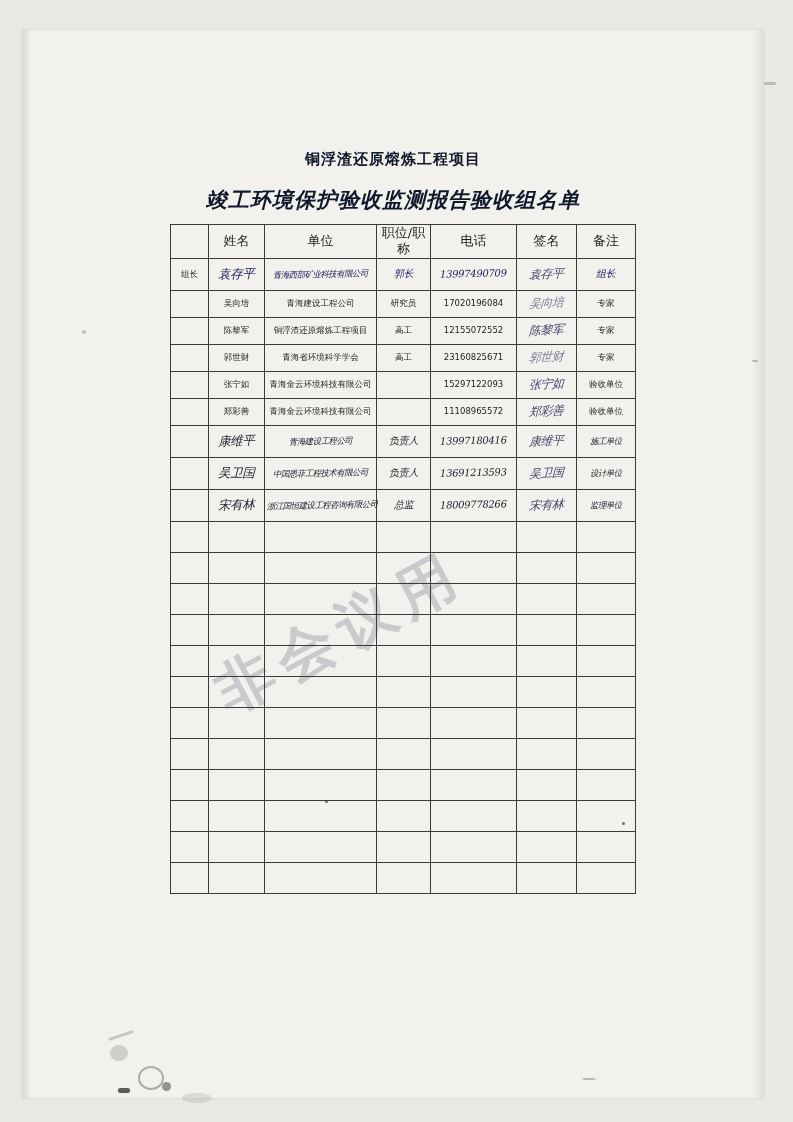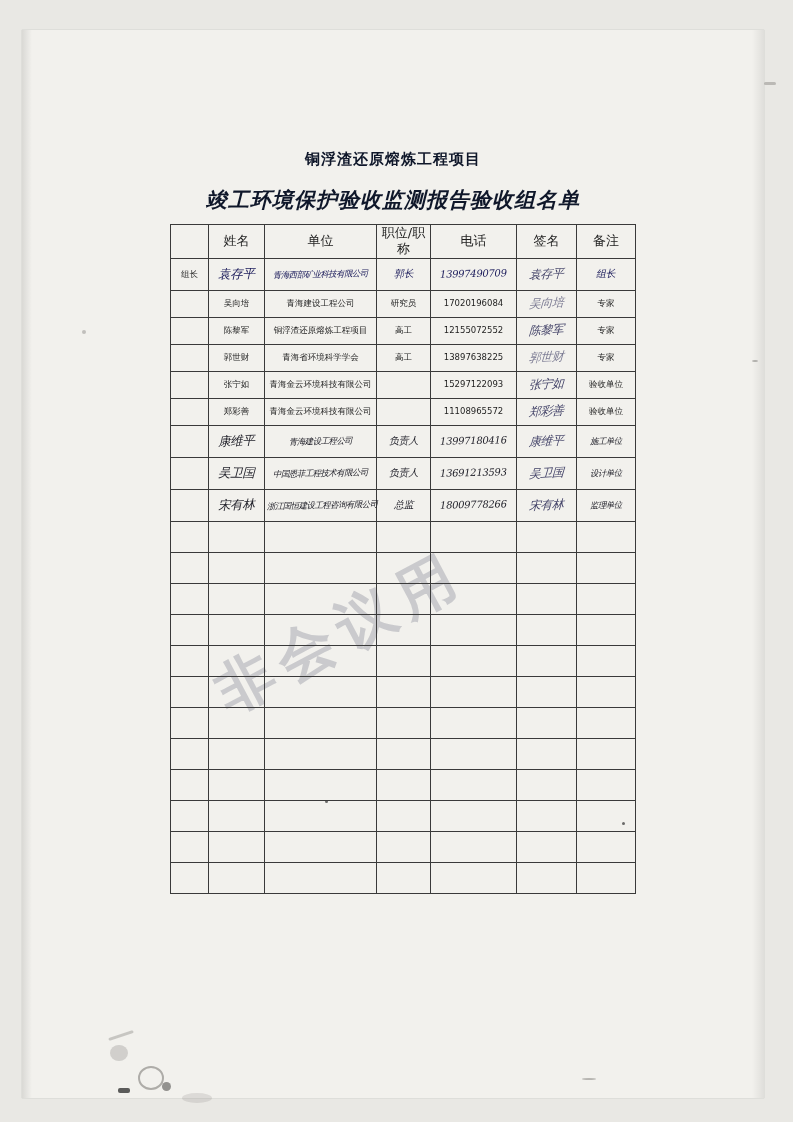--- a/index.html
+++ b/index.html
@@ -248,21 +248,21 @@
             <td>12155072552</td>
             <td><span class="sig">陈黎军</span></td>
             <td>专家</td>
           </tr>
 
           <tr class="r-typed">
             <td class="role-cell"></td>
             <td>郭世财</td>
             <td>青海省环境科学学会</td>
             <td>高工</td>
-            <td>13897638225</td>
+            <td>23160825671</td>
             <td><span class="sig faint">郭世财</span></td>
             <td>专家</td>
           </tr>
 
           <tr class="r-typed">
             <td class="role-cell"></td>
             <td>张宁如</td>
             <td>青海金云环境科技有限公司</td>
             <td></td>
             <td>15297122093</td>

